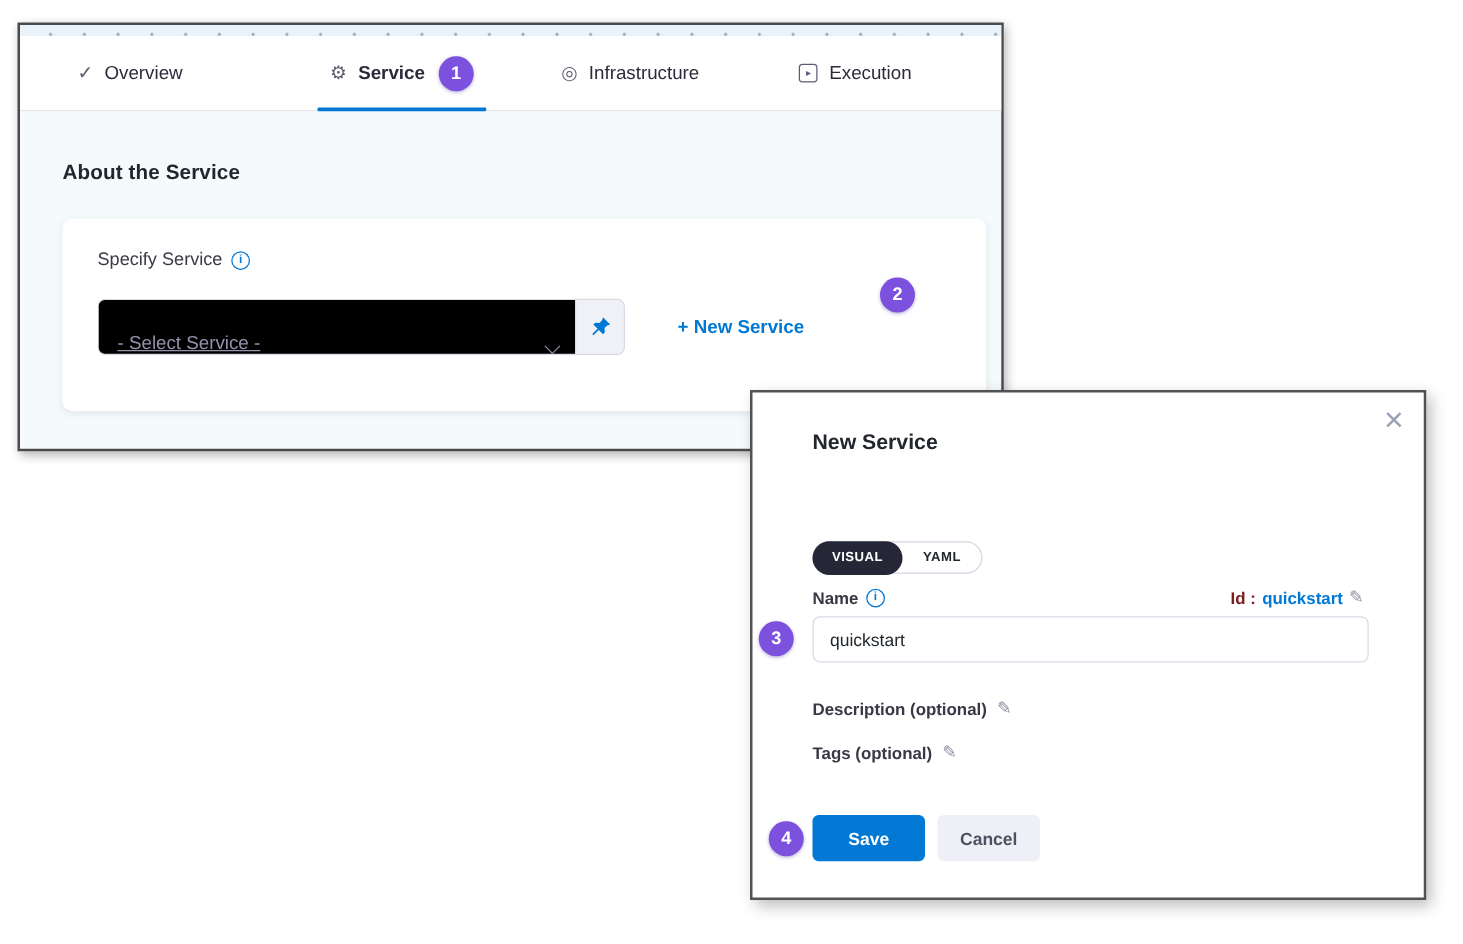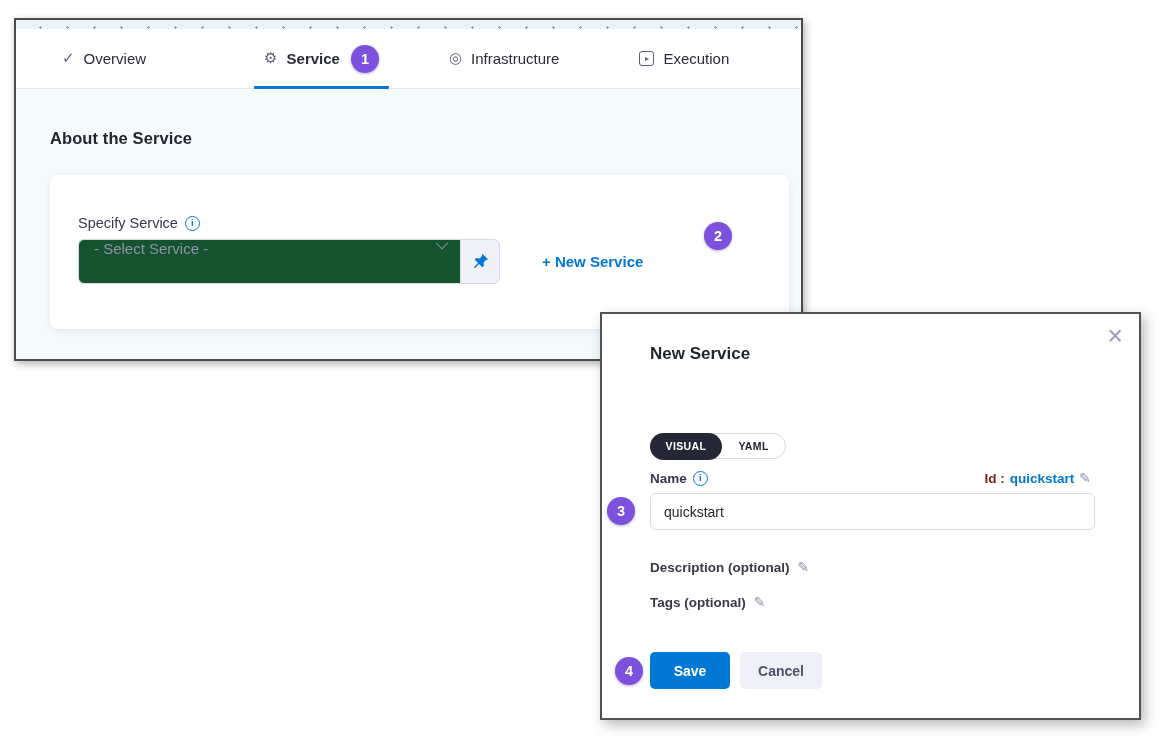--- a/index.html
+++ b/index.html
@@ -56,35 +56,35 @@
   .about-heading {
     position:absolute; left:34px; top:40px;
     font-size:16.5px; font-weight:700; color:#22272d; letter-spacing:.1px;
   }
   .service-card {
     position:absolute; left:34px; top:86px; right:12px; height:154px;
     background:#ffffff; border-radius:8px;
     box-shadow:0 2px 6px rgba(96,97,112,.12);
   }
   .specify-label {
-    position:absolute; left:28px; top:40px;
+    position:absolute; left:28px; top:25px;
     font-size:14.5px; color:#383946; display:flex; align-items:center; gap:7px;
   }
   .info-icon {
     display:inline-flex; width:15px; height:15px; border-radius:50%;
     border:1.4px solid #0278d5; color:#0278d5;
     align-items:center; justify-content:center;
     font-size:9.5px; font-weight:700; font-style:normal; line-height:1;
   }
   .select-row { position:absolute; left:28px; top:64px; display:flex; align-items:stretch; }
   .fake-select {
-    width:382px; height:45px; background:#14532d;
+    width:382px; height:45px; background:#000000;
     border:1px solid #d9dae5; border-right:none; border-radius:6px 0 0 6px;
-    display:flex; align-items:flex-start; padding:0 15px;
-    font-size:15px; color:#9293ab; cursor:pointer;
+    display:flex; align-items:flex-end; padding:0 15px;
+    font-size:15px; color:#9293ab; cursor:pointer;text-decoration:underline;
   }
   .fake-select .chev {
     margin-left:auto; width:9px; height:9px;
     border-right:1.7px solid #8f92a8; border-bottom:1.7px solid #8f92a8;
     transform:rotate(45deg) translateY(-2px);
   }
   .pin-btn {
     width:40px; height:45px; background:#eff1f7;
     border:1px solid #d9dae5; border-radius:0 6px 6px 0;
     display:flex; align-items:center; justify-content:center; cursor:pointer;
@@ -143,21 +143,21 @@
     font-size:13.5px; font-weight:700; color:#383946;
   }
   .desc-row { top:245px;justify-content:flex-end; }
   .tags-row { top:280px; }
   .btn-row { position:absolute; left:48px; top:338px; display:flex; gap:10px; }
   .btn {
     height:37px; border-radius:5px; font-size:14px; font-weight:700;
     display:flex; align-items:center; justify-content:center;
     border:none; cursor:pointer; font-family:"Liberation Sans","DejaVu Sans",sans-serif;
   }
-  .btn-save { width:80px; background:#0278d5; color:#ffffff; }
+  .btn-save { width:90px; background:#0278d5; color:#ffffff; }
   .btn-cancel { width:82px; background:#eff0f7; color:#4f5162; }
   .badge-3 { position:absolute; left:5px; top:183px; }
   .badge-4 { position:absolute; left:13px; top:343px; }
 </style>
 </head>
 <body>
 
 <div id="stage">
 
   <div class="main-panel">

